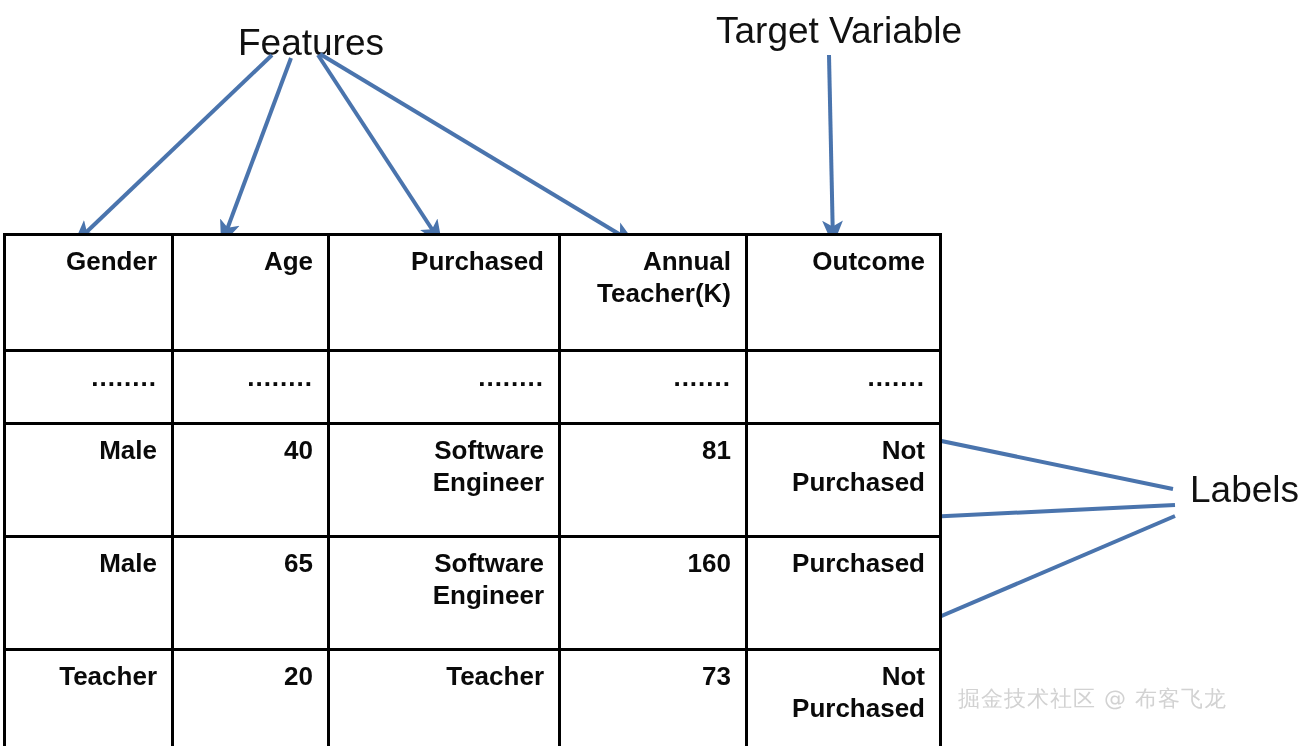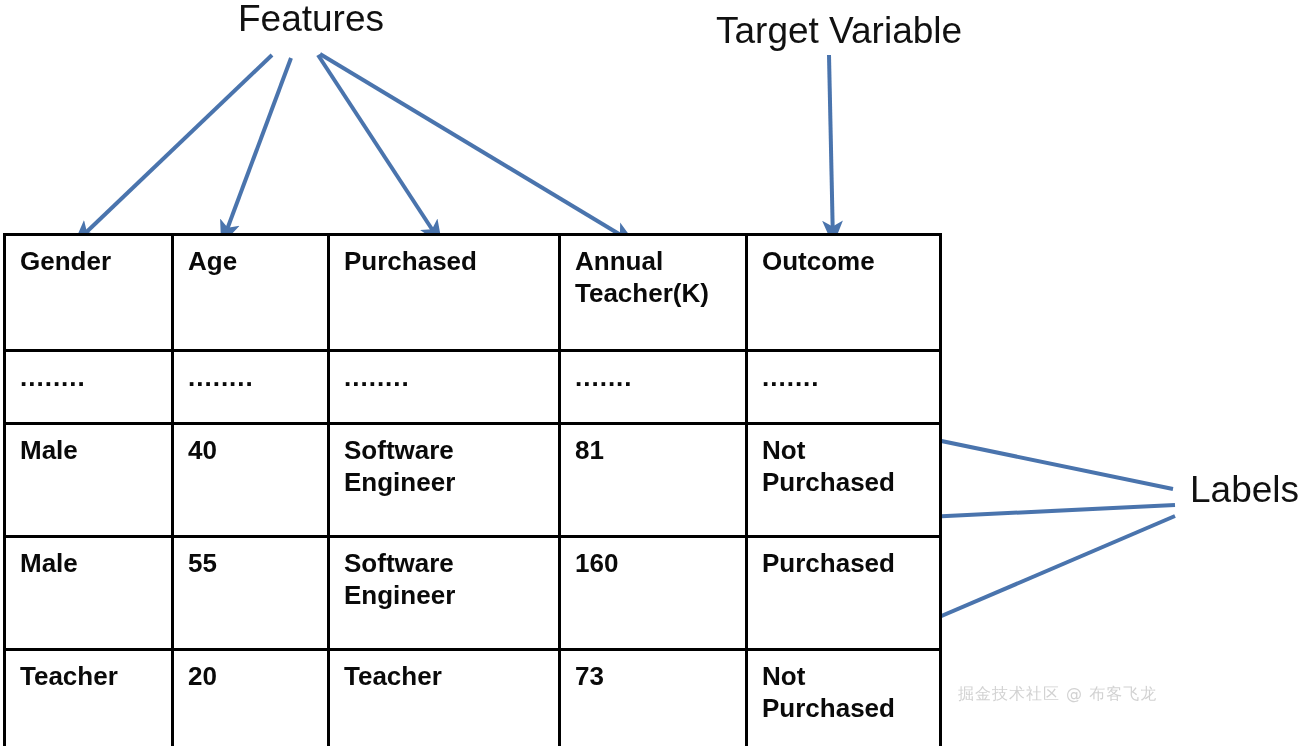--- a/index.html
+++ b/index.html
@@ -20,21 +20,21 @@
   
   .anno-label {
     position: absolute;
     font-family: "Liberation Sans", sans-serif;
     font-weight: 400;
     font-size: 37px;
     line-height: 1;
     color: #111111;
     white-space: nowrap;
   }
-  #label-features { left: 238px; top: 0; }
+  #label-features { left: 238px; top: 24px; }
   #label-target   { left: 716px; top: 12px; }
   #label-labels   { left: 1190px; top: 471px; }
 
   
   #arrows {
     position: absolute;
     left: 0;
     top: 0;
     width: 1300px;
     height: 746px;
@@ -48,21 +48,21 @@
     top: 233px;
     width: 936px;
     border-collapse: collapse;
     table-layout: fixed;
     background: #ffffff;
   }
   #data-table td, #data-table th {
     border: 3px solid #000000;
     padding: 10px 14px 8px 14px;
     vertical-align: top;
-    text-align: left;
+    text-align: right;
     font-family: "Liberation Sans", sans-serif;
     font-weight: bold;
     font-size: 26px;
     line-height: 1.22;
     color: #0a0a0a;
     background: #ffffff;
   }
   .col-gender   { width: 168px; }
   .col-age      { width: 156px; }
   .col-occ      { width: 231px; }
@@ -78,21 +78,21 @@
     letter-spacing: 1px;
     font-size: 26px;
   }
 
   
   #watermark {
     position: absolute;
     left: 958px;
     top: 684px;
     font-family: "DejaVu Sans", sans-serif;
-    font-size: 16px;
+    font-size: 22px;
     color: #d2d2d2;
     white-space: nowrap;
     letter-spacing: 1px;
   }
 </style>
 </head>
 <body>
 
 <div id="canvas">
 
@@ -170,21 +170,21 @@
         </td>
         <td><span>81</span></td>
         <td>
           <span>Not</span><br>
           <span>Purchased</span>
         </td>
       </tr>
 
       <tr class="row-data">
         <td><span>Male</span></td>
-        <td><span>55</span></td>
+        <td><span>65</span></td>
         <td>
           <span>Software</span><br>
           <span>Engineer</span>
         </td>
         <td><span>160</span></td>
         <td>
           <span>Purchased</span>
         </td>
       </tr>
 

